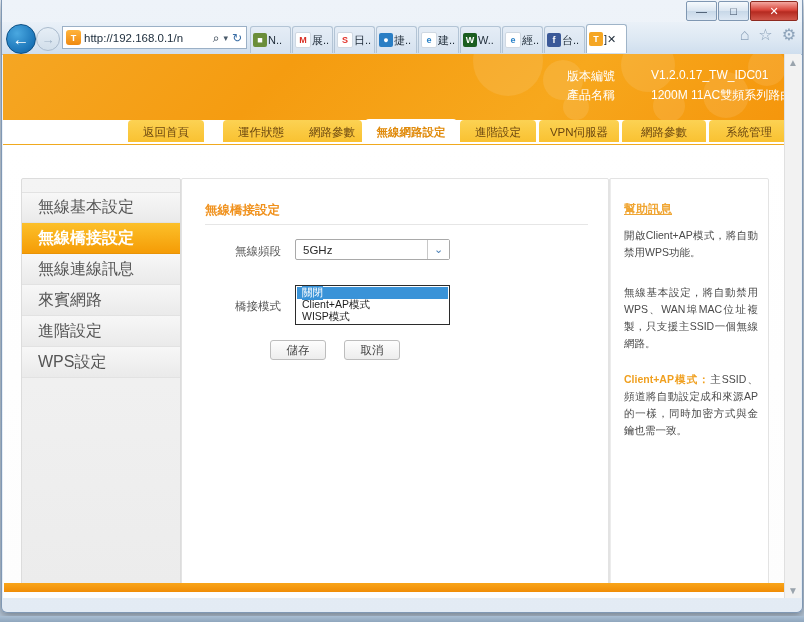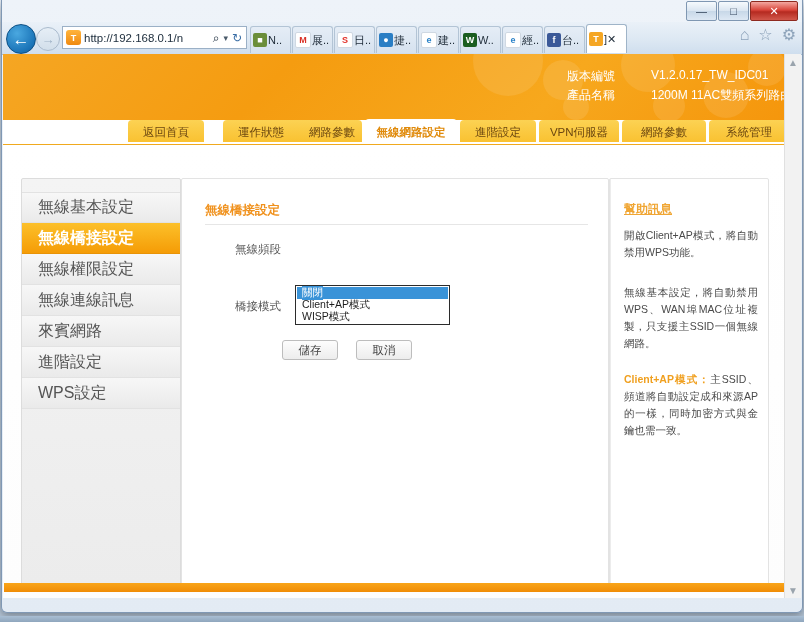--- a/index.html
+++ b/index.html
@@ -343,33 +343,36 @@
             <div class="navtab" style="left: 619px; width: 84px;">網路參數</div>
             <div class="navtab" style="left: 706px; width: 80px;">系統管理</div>
           </div>
         <div id="navline"></div>
 
         <div id="body">
 
           <div id="sidebar">
               <div class="sbitem first">無線基本設定</div>
               <div class="sbitem active">無線橋接設定</div>
-              <div class="sbitem">無線權限設定</div>
               <div class="sbitem">無線連線訊息</div>
               <div class="sbitem">來賓網路</div>
               <div class="sbitem">進階設定</div>
               <div class="sbitem">WPS設定</div>
             </div>
 
           <div id="content">
             <div id="ctitle">無線橋接設定</div>
             <div id="chr"></div>
 
             <div class="frow" style="left:23px;top:60px;">
               <div class="flbl">無線頻段</div>
+              <div id="selband">
+                <span class="sv">5GHz</span>
+                <span class="sarrow">⌄</span>
+              </div>
             </div>
 
             <div class="frow" style="left:23px;top:106px;">
               <div class="flbl">橋接模式</div>
               <div id="listbox">
                   <div class="opt sel">
                     <span class="otxt">關閉</span>
                   </div>
                   <div class="opt">
                     <span class="otxt">Client+AP模式</span>
@@ -379,21 +382,21 @@
                   </div>
                 </div>
             </div>
 
             <svg id="cursor" viewBox="0 0 16 20">
               <path d="M3 8 V3.6 a1.3 1.3 0 0 1 2.6 0 V8 M5.6 7.6 V2.6 a1.3 1.3 0 0 1 2.6 0 V8
                        M8.2 7.8 V3.4 a1.3 1.3 0 0 1 2.6 0 V8.4 M10.8 8.4 V5.2 a1.3 1.3 0 0 1 2.6 0
                        V12 a6 6 0 0 1 -6 6 H7 a5 5 0 0 1 -4.6 -3.4 L1.2 11.4 a1.2 1.2 0 0 1 2 -1.3 L3 11.6" fill="#ffffff" stroke="#3a3a3a" stroke-width="0.9" stroke-linejoin="round"></path>
             </svg>
 
-            <div id="btnrow" style="left:100px;top:161px;align-items:flex-end;">
+            <div id="btnrow" style="left:88px;top:161px;align-items:flex-end;">
               <div class="fbtn">儲存</div>
               <div class="fbtn">取消</div>
             </div>
           </div>
 
           <div id="help">
             <div id="hsep"></div>
             <div id="htitle">幫助訊息</div>
             <div class="hpara" style="top:48px;">開啟Client+AP模式，將自動禁用WPS功能。</div>
             <div class="hpara" style="top:105px;">無線基本設定，將自動禁用WPS、WAN埠MAC位址複製，只支援主SSID一個無線網路。</div>

